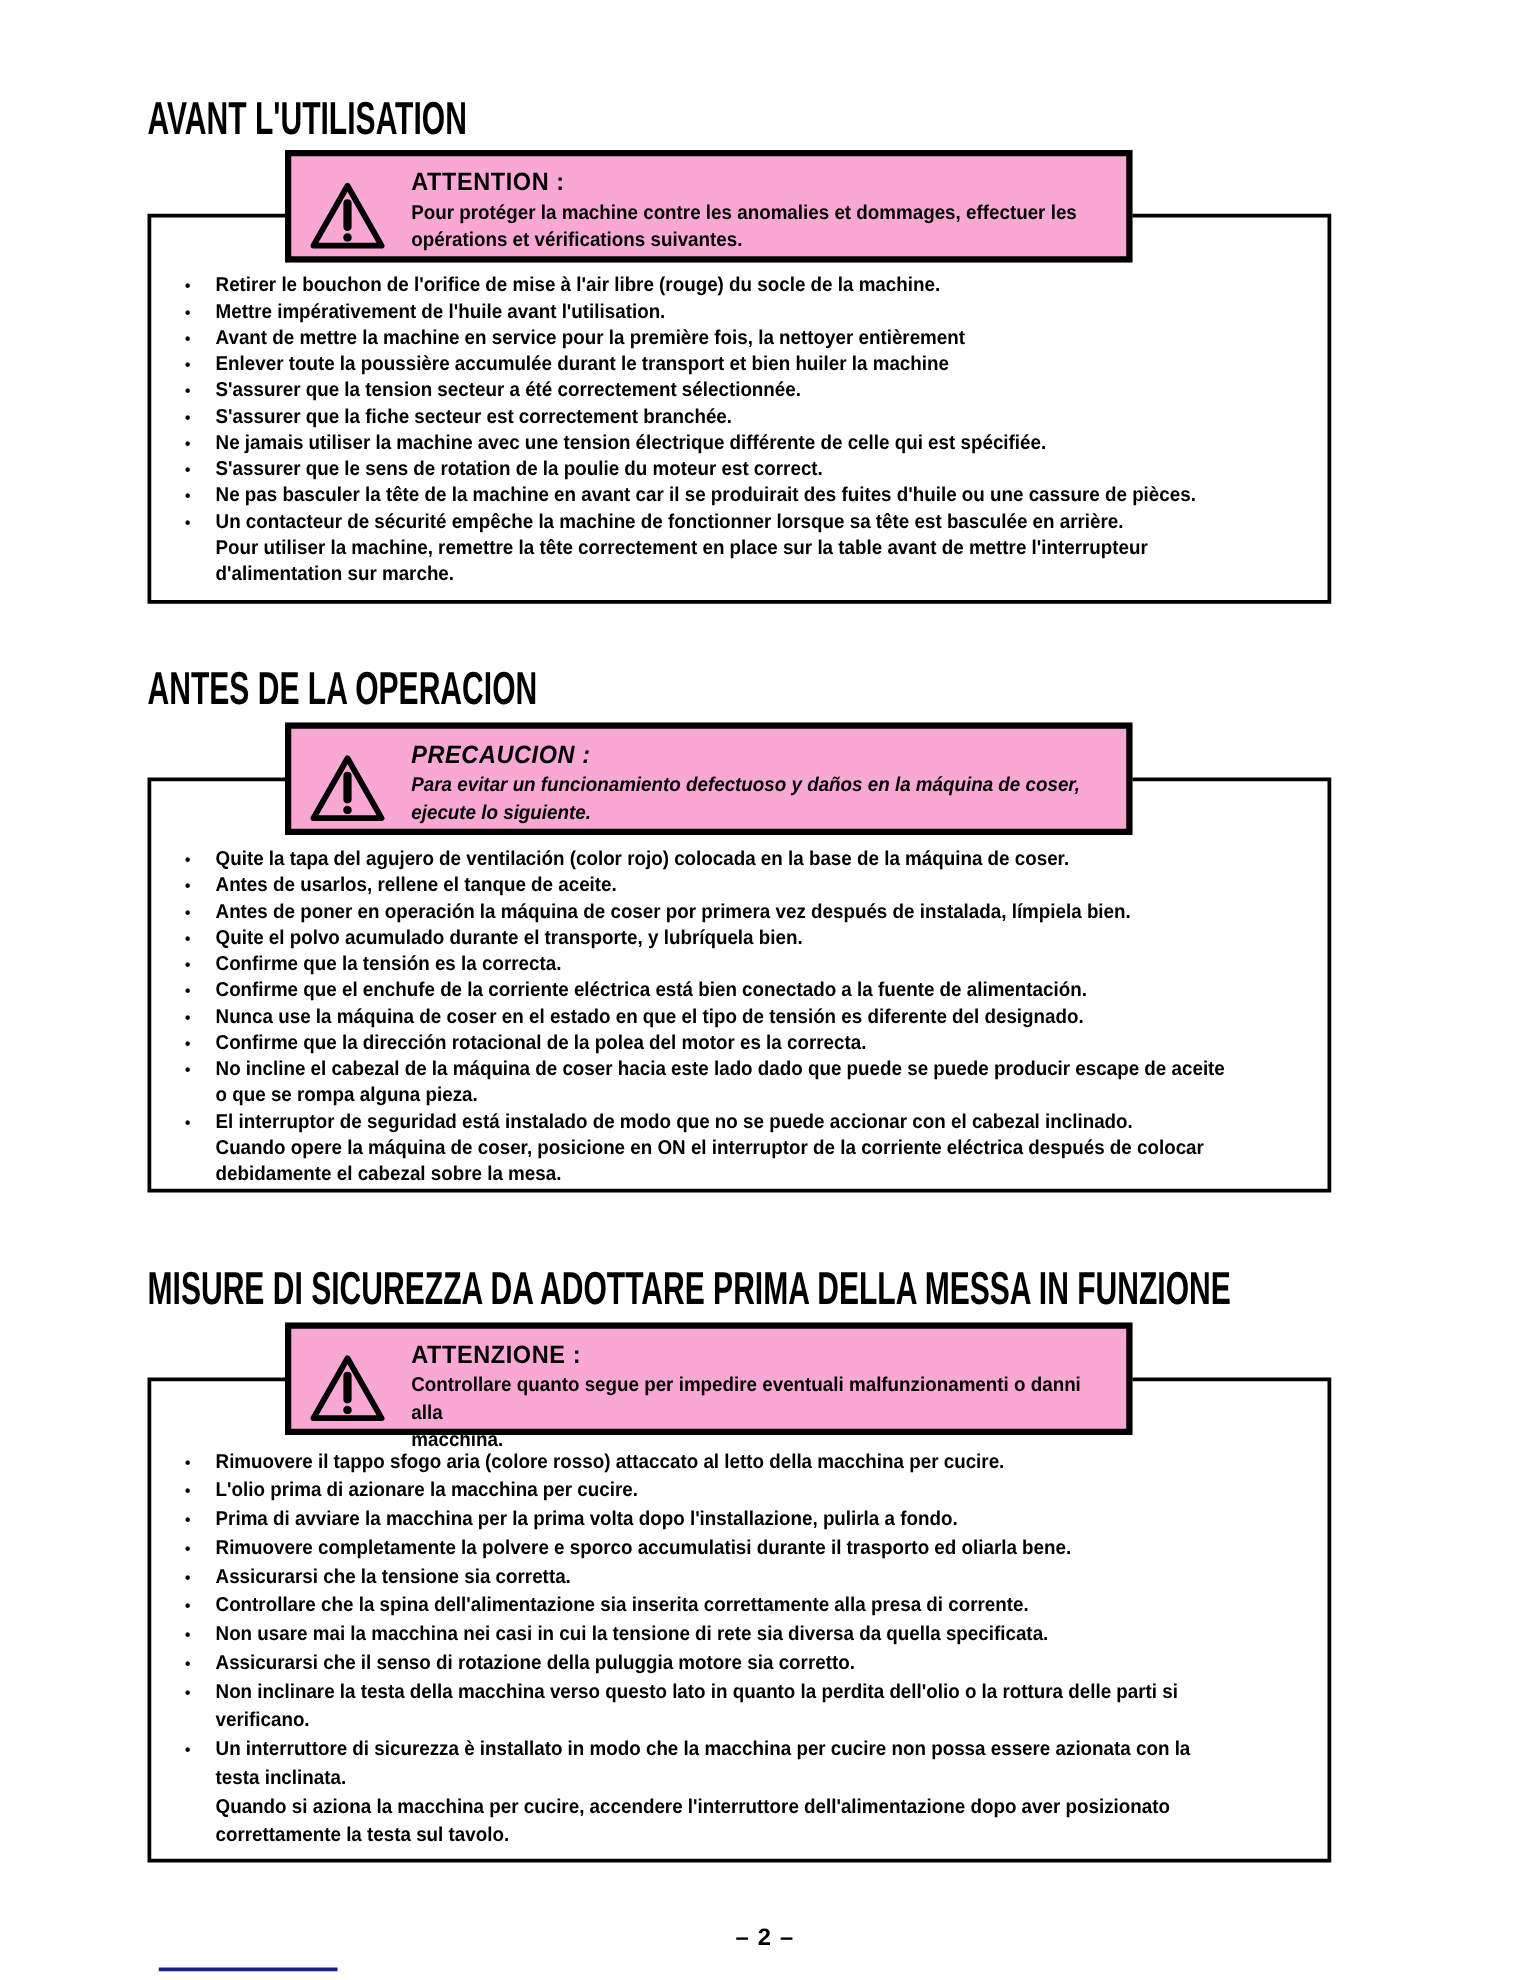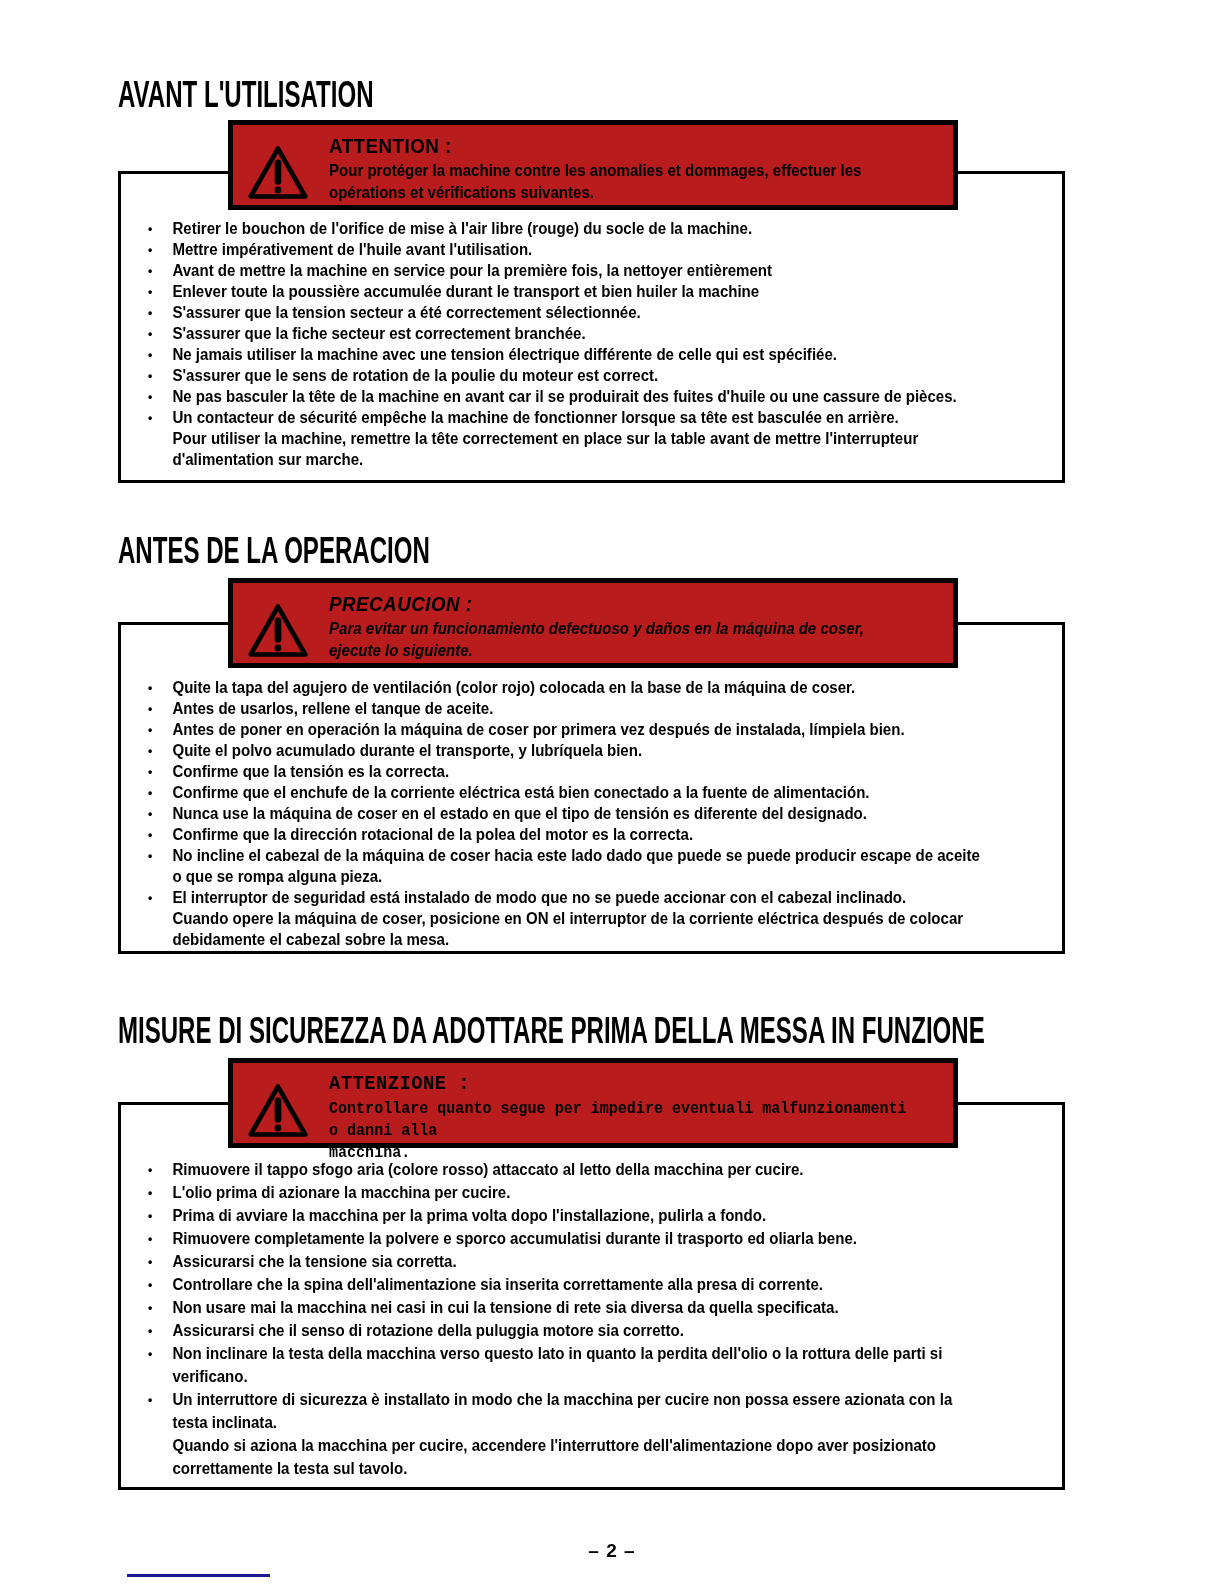--- a/index.html
+++ b/index.html
@@ -17,27 +17,27 @@
   .h-fr { top:74px; }
   .h-es { top:530px; }
   .h-it { top:1010px; }
 
   .outer-box { position:absolute; left:118px; width:947px; border:3px solid #000; background:transparent; }
   .ob-1 { top:171px; height:312px; }
   .ob-2 { top:622px; height:332px; }
   .ob-3 { top:1102px; height:388px; }
 
   .warn-box {
-    position:absolute; left:228px; width:730px; height:90px;
-    border:5px solid #000; background:#b91c1c; z-index:2;
+    position:absolute; left:228px; width:678px; height:90px;
+    border:5px solid #000; background:#f9a8d4; z-index:2;
     display:flex; align-items:flex-start; padding:9px 0 0 14px;
   }
   .wb-1 { top:120px; }
   .wb-2 { top:578px;font-style:italic; }
-  .wb-3 { top:1058px;font-family:Liberation Mono, monospace; }
+  .wb-3 { top:1058px; }
 
   .tri-wrap { flex:0 0 66px; margin-top:10px; }
   .warn-text {
     margin-left:16px; width:700px;
     transform:scaleX(0.94); transform-origin:0 0;
   }
   .warn-title { font-size:20px; line-height:24px; letter-spacing:0.5px; }
   .warn-body  { font-size:16px; line-height:22px; white-space:pre-line; margin-top:2px; }
 
   .list {

